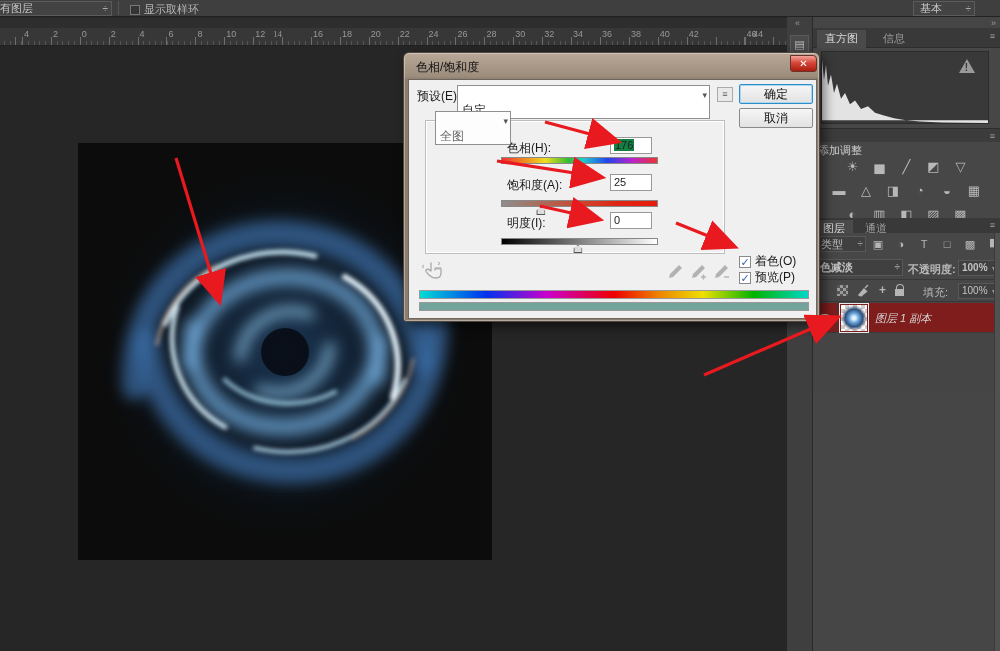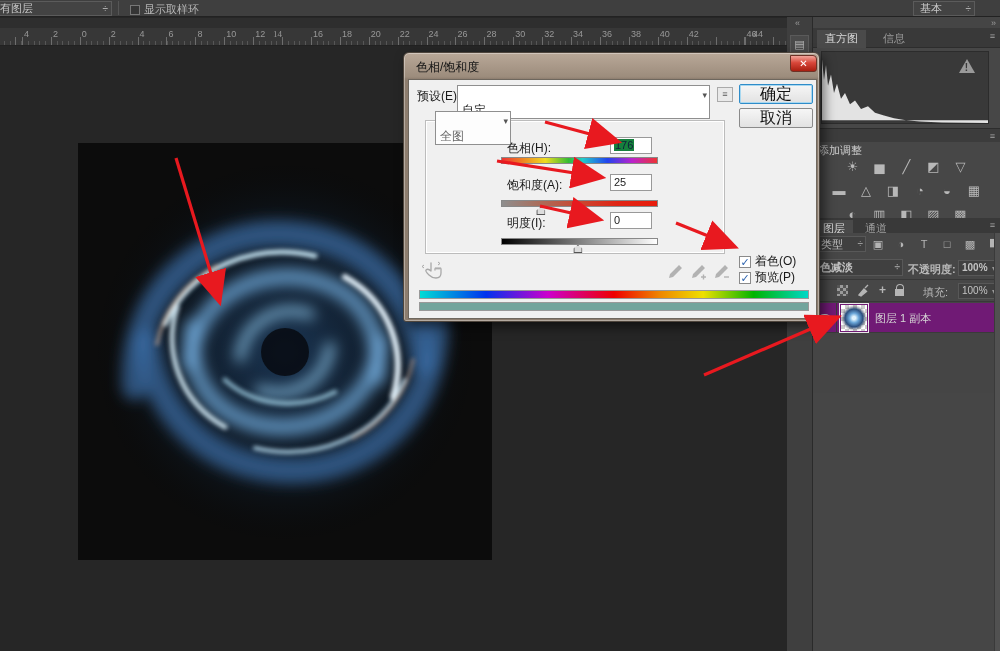--- a/index.html
+++ b/index.html
@@ -42,21 +42,21 @@
   #dlg-title { position:absolute; left:12px; top:6px; font-size:12px; color:#141414; }
   #dlg-close { position:absolute; left:386px; top:2px; width:27px; height:17px;
     background:linear-gradient(#f2a59a,#d8473a 45%,#a81e10); border:1px solid #6d3227; border-radius:0 4px 3px 3px;
     color:#fff; font-size:10px; font-weight:bold; text-align:center; line-height:15px; }
   #dlg-content { position:absolute; left:4px; top:26px; width:409px; height:240px; background:#f0f0f0; border:1px solid #6e675e; }
   .dlbl { position:absolute; font-size:12px; color:#1a1a1a; }
   .win-select { position:absolute; background:#fff; border:1px solid #8f8f8f; font-size:12px; color:#222; line-height:17px; padding:16px 4px; }
   .win-select .arr { position:absolute; right:2px; top:1px; color:#555; font-size:9px; }
   #preset-select { left:48px; top:5px; width:253px; height:19px; }
   #preset-menu-btn { position:absolute; left:308px; top:7px; width:16px; height:15px; border:1px solid #aaa; background:#e9e9e9; color:#555; font-size:9px; text-align:center; line-height:13px;}
-  .dlg-btn { position:absolute; left:330px; width:74px; height:20px; background:linear-gradient(#f6f6f6,#e2e2e2); border:1px solid #8a8a8a; border-radius:2px; font-size:16px; color:#111; text-align:center; line-height:18px;}
+  .dlg-btn { position:absolute; left:330px; width:74px; height:20px; background:linear-gradient(#f6f6f6,#e2e2e2); border:1px solid #8a8a8a; border-radius:2px; font-size:12px; color:#111; text-align:center; line-height:18px;}
   #ok-btn { top:4px; border:1px solid #2f8cc9; box-shadow:0 0 0 1px #a8d8f0 inset; }
   #cancel-btn { top:28px; }
   #group-box { position:absolute; left:16px; top:40px; width:300px; height:134px; border:1px solid #bcbcbc; box-shadow:0 0 0 1px #fff inset; }
   #channel-select { left:26px; top:31px; width:76px; height:19px; color:#666; background:#fdfdfd; }
   .num-input { position:absolute; width:42px; height:17px; background:#fff; border:1px solid #999; font-size:11px; color:#222; padding:1px 3px; }
   .num-input.sel span { background:#15803d; color:#10203a; padding:0 1px;}
   .hs-bar { position:absolute; width:157px; height:7px; border:1px solid #888; }
   #hue-bar { background:linear-gradient(90deg,#e33 0%,#ee8822 14%,#eedd22 28%,#33bb33 43%,#22cccc 52%,#2244ee 68%,#bb22cc 84%,#e33 100%); }
   #sat-bar { background:linear-gradient(90deg,#8e8e8e 0%,#a8705f 22%,#c84a33 48%,#e02414 75%,#e81c0c 100%); }
   #light-bar { background:linear-gradient(90deg,#000,#fff); }
@@ -320,21 +320,21 @@
           <span class="mini-lock"></span>
         </div>
         <span class="dk-lbl" style="left:110px;top:5px;">填充:</span>
         <div class="val-box" style="left:145px;top:3px;">
           <span>100%</span>
           <span class="arr">▾</span>
         </div>
       </div>
 
       <div id="layers-list">
-          <div class="layer-row selected" style="background: #701a75;">
+          <div class="layer-row selected" style="background: #7f1d1d; font-style: italic;">
             <div class="eye-well">
               <span class="eye"></span>
             </div>
             <div class="l-thumb thumb-checker thumb-swirl sel-outline"></div>
             <span class="l-name">图层 1 副本</span>
           </div>
         </div>
       <div id="layers-empty"></div>
       <div id="panel-scrollbar"></div>
     </div>

